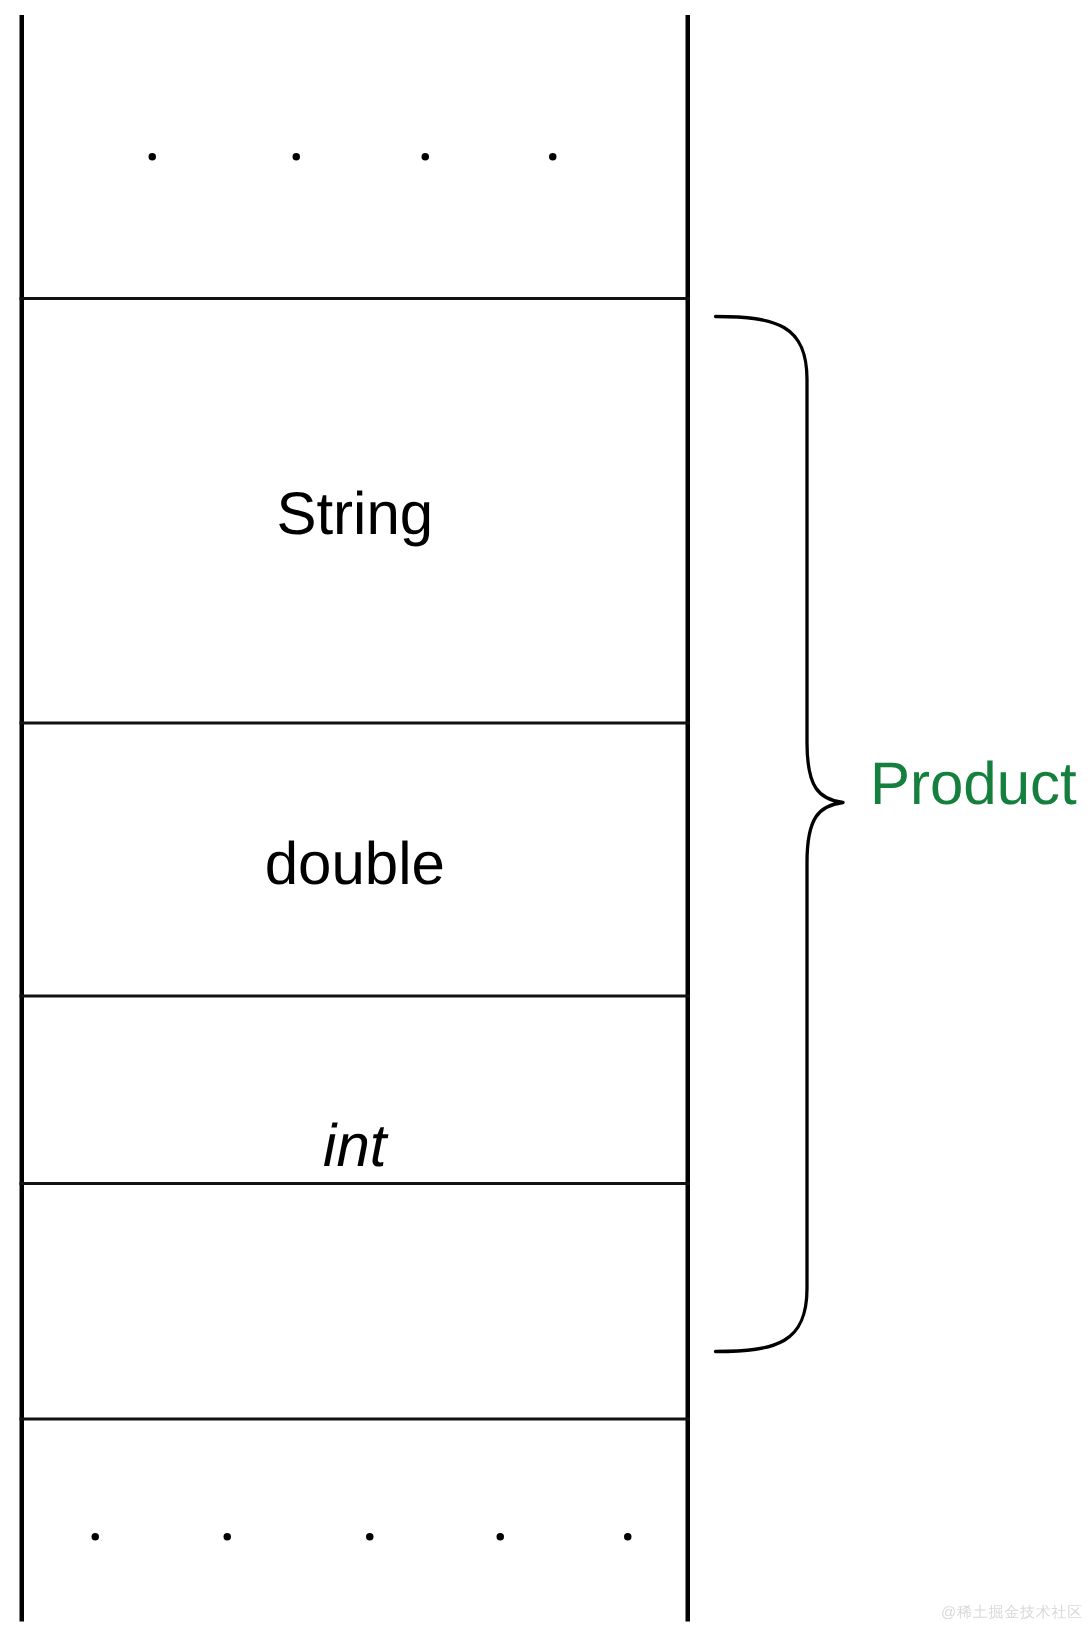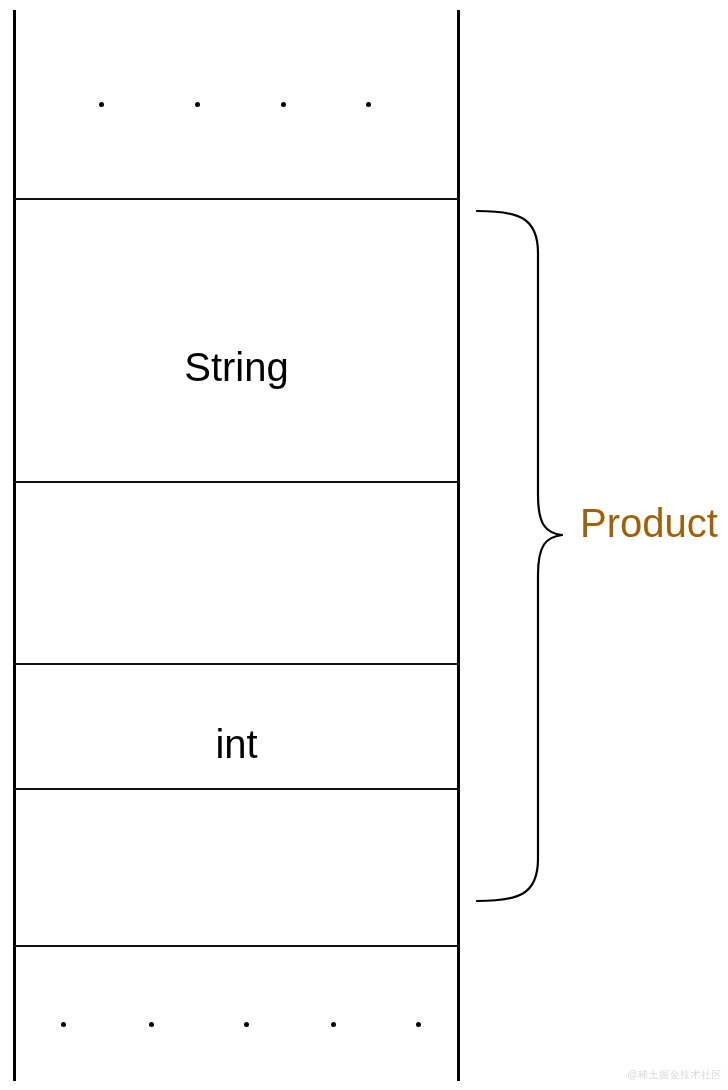--- a/index.html
+++ b/index.html
@@ -80,21 +80,21 @@
     width: 120px;
     height: 740px;
   }
   .group-label {
     position: absolute;
     left: 580px;
     top: 503px;
     font-size: 40px;
     line-height: 1;
     white-space: nowrap;
-    color: #a16207;
+    color: #15803d;
   }
 
   
   .watermark {
     position: absolute;
     right: 6px;
     bottom: 8px;
     font-size: 10px;
     color: #d9d9d9;
     letter-spacing: 0.5px;
@@ -115,24 +115,25 @@
     <div class="mem-divider" style="top:471px;"></div>
     <div class="mem-divider" style="top:653px;"></div>
     <div class="mem-divider" style="top:778px;"></div>
     <div class="mem-divider" style="top:935px;"></div>
 
     <div class="dot" style="left:86px;  top:92px;"></div>
     <div class="dot" style="left:182px; top:92px;"></div>
     <div class="dot" style="left:268px; top:92px;"></div>
     <div class="dot" style="left:353px; top:92px;"></div>
 
-    <div class="row-label" style="top:313px;margin-top:24px;">String</div>
+    <div class="row-label" style="top:313px;">String</div>
 
+    <div class="row-label" style="top:546px;">double</div>
 
-    <div class="row-label" style="top:714px;">int</div>
+    <div class="row-label" style="top:734px;font-style:italic;">int</div>
 
 
     <div class="dot" style="left:48px;  top:1012px;"></div>
     <div class="dot" style="left:136px; top:1012px;"></div>
     <div class="dot" style="left:231px; top:1012px;"></div>
     <div class="dot" style="left:318px; top:1012px;"></div>
     <div class="dot" style="left:403px; top:1012px;"></div>
   </div>
 
   <svg class="brace-svg" viewBox="0 0 120 740">

